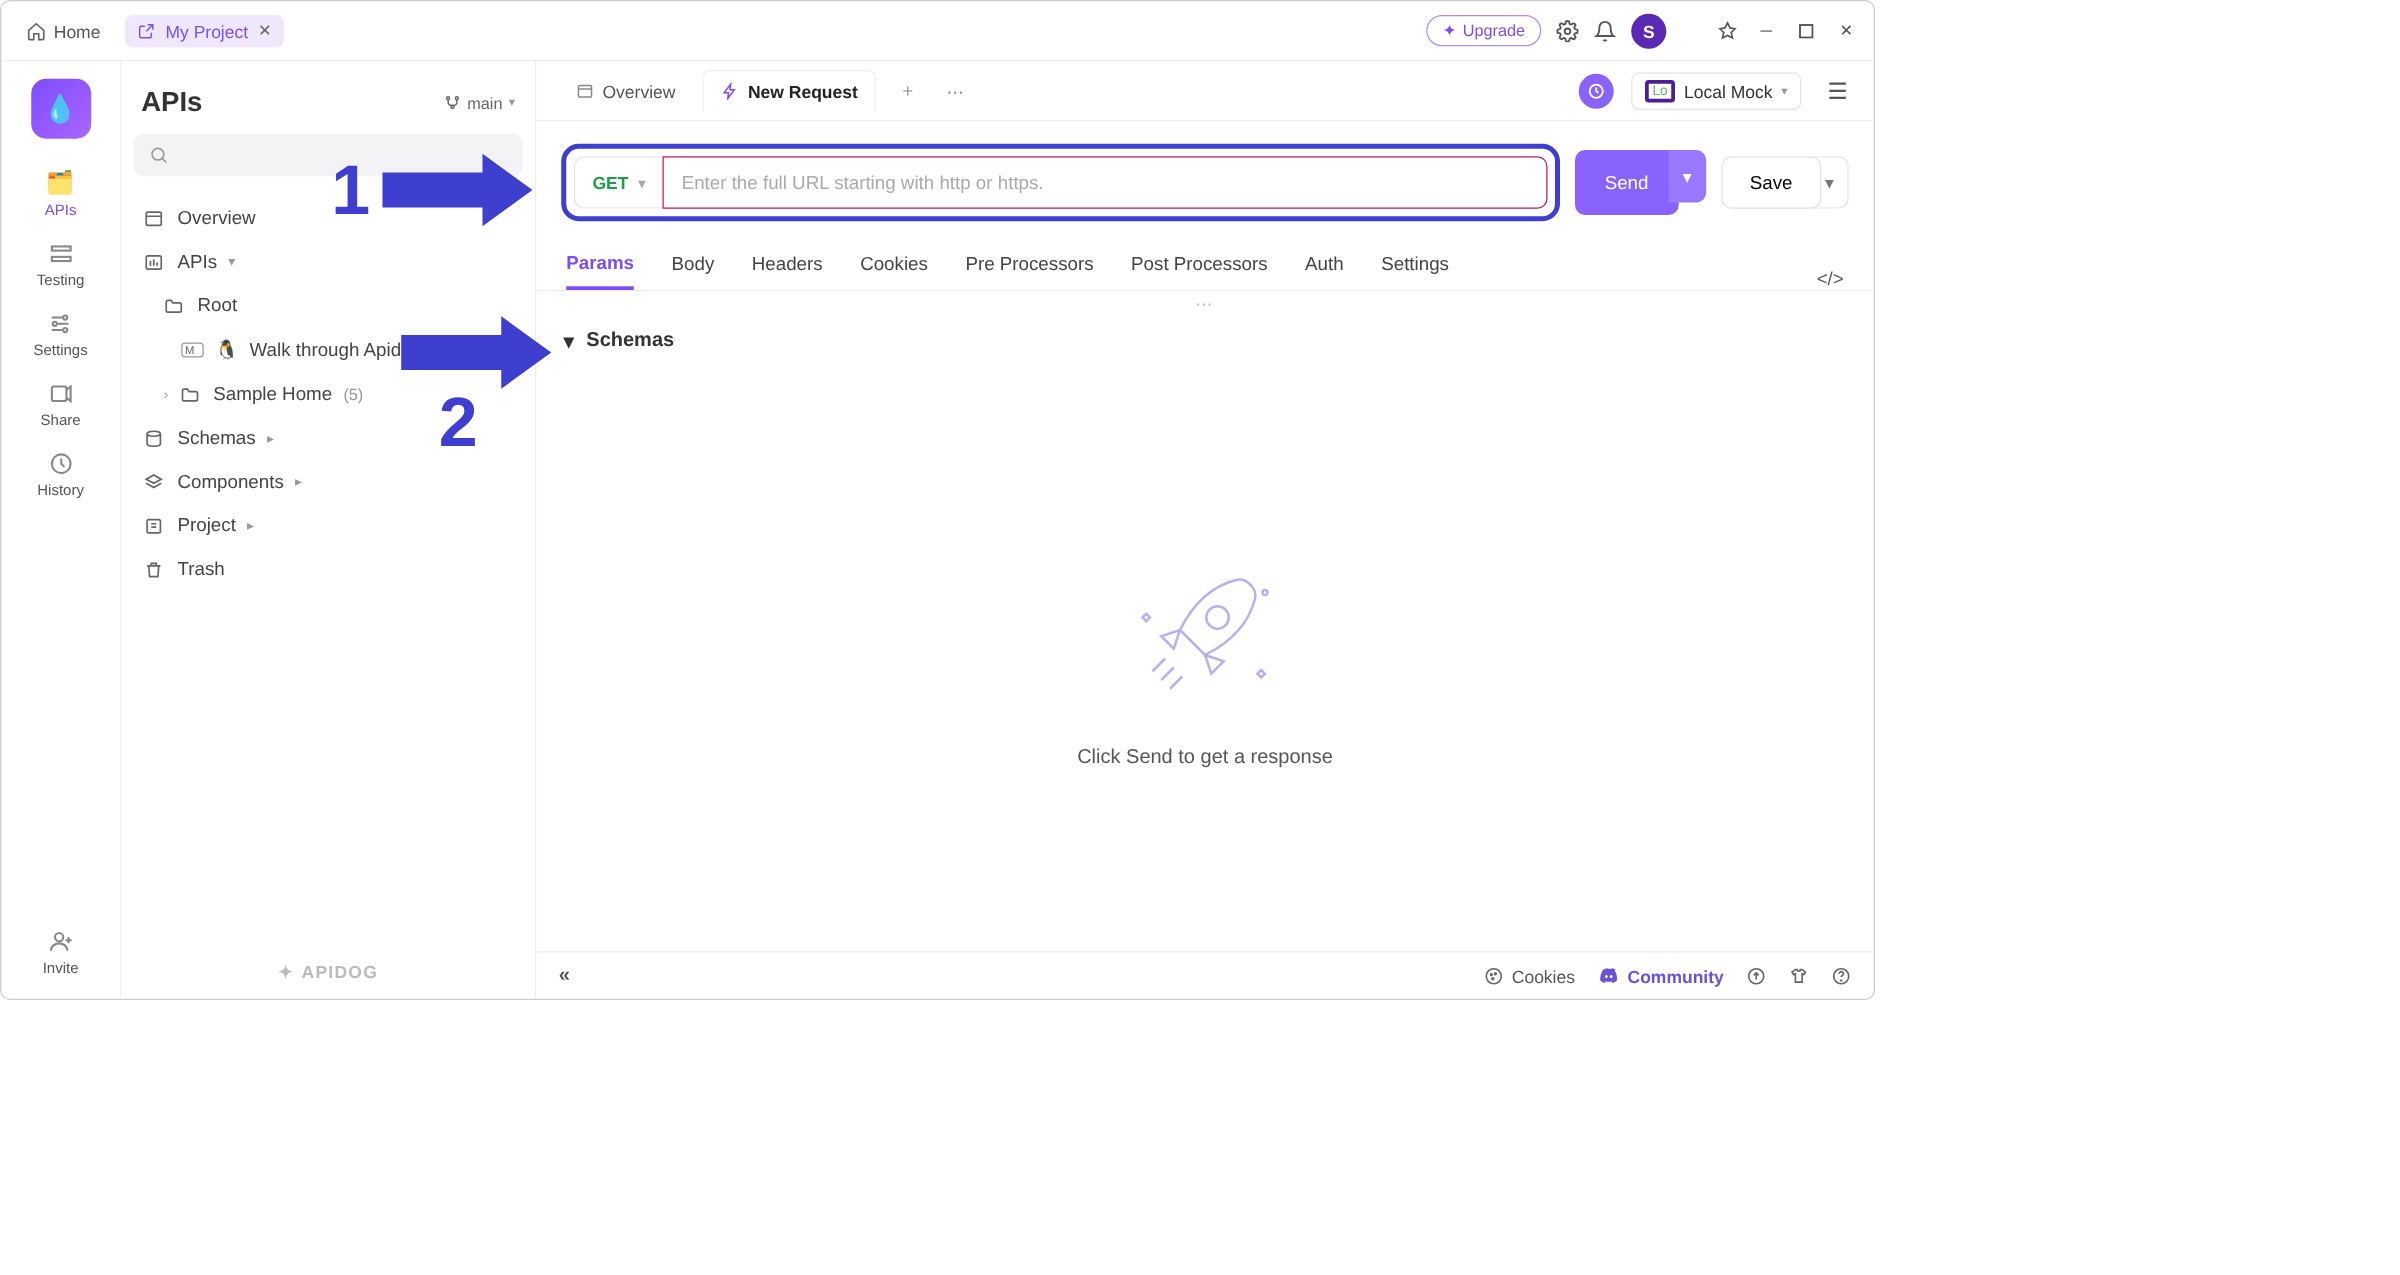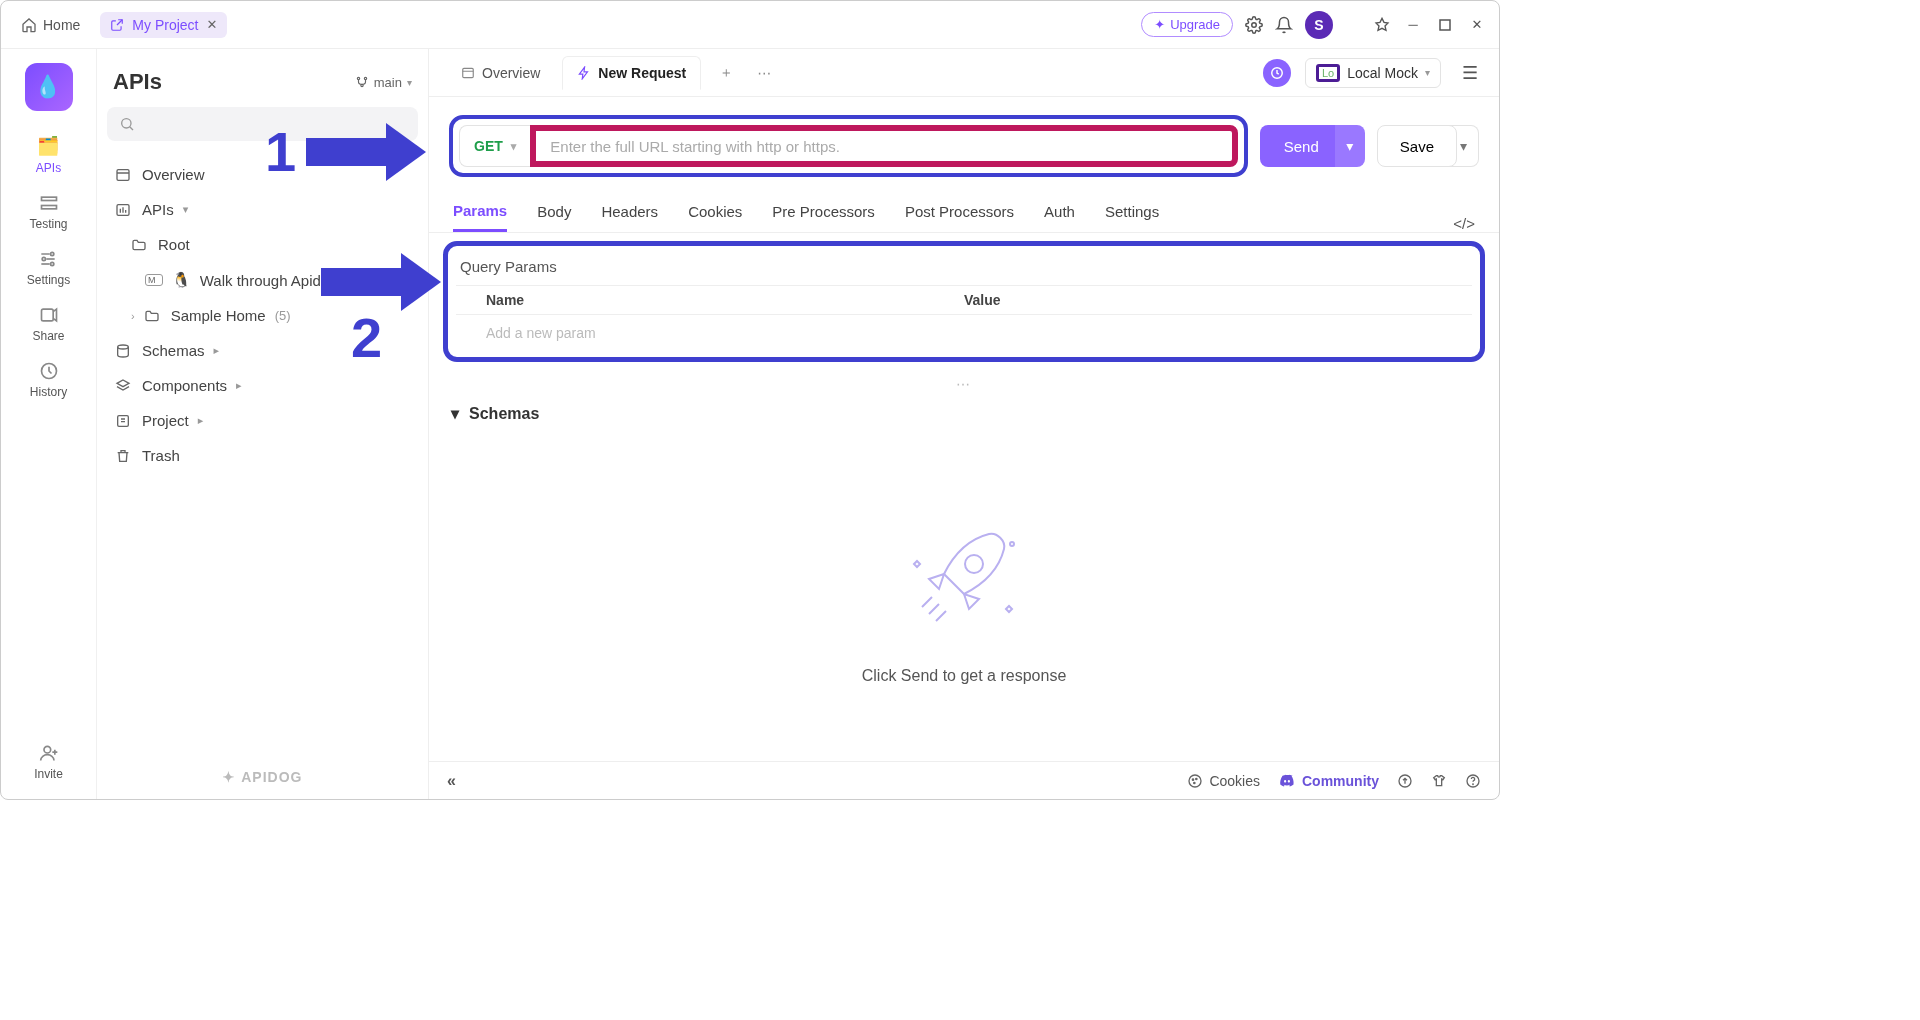--- a/index.html
+++ b/index.html
@@ -54,23 +54,23 @@
   .run-circle { width: 28px; height: 28px; border-radius: 50%; background: #8a63ff; display:flex; align-items:center; justify-content:center; color:#fff; font-size:14px; margin-right: 6px; }
   .env-select { border: 1px solid #e3e3e3; border-radius: 6px; padding: 5px 10px; display: flex; align-items: center; gap: 7px; font-size: 14px; }
   .env-select .lo { font-size: 11px; color: #6bb36b; border:3px solid #4c1d95; border-radius:3px; padding: 0 3px; }
   .hamburger { width: 26px; display:flex; justify-content:center; font-size: 18px; color: #555; margin-left: 8px; }
 
   
   .reqbar { display: flex; align-items: center; gap: 12px; padding: 18px 20px 14px; }
   .url-shell { flex:1; display:flex; align-items:stretch; border: 4px solid #3f3fcf; border-radius: 14px; padding: 6px; height: 62px; }
   .method-box { border: 1px solid #e3e3e3; border-right: none; border-radius: 8px 0 0 8px; display:flex; align-items:center; gap:8px; padding: 0 14px; font-weight:700; color:#1e9e4a; }
   .method-box .chev { color:#aaa; font-size:11px; }
-  .url-input { flex:1; border: 6px solid #be185d; border-radius: 0 8px 8px 0; padding: 0 14px; font-size: 15px; outline: none; }
+  .url-input { flex:1; border: 1px solid #be185d; border-radius: 0 8px 8px 0; padding: 0 14px; font-size: 15px; outline: none; }
   .url-input::placeholder { color: #aaa; }
-  .send-btn { background: #8a63ff; color:#fff; border:none; border-radius: 8px; padding: 0 24px; height: 42px; font-size: 15px; font-weight:500; display:flex; align-items:center; gap:6px; }
+  .send-btn { background: #8a63ff; color:#fff; border:none; border-radius: 8px; padding: 0 24px; height: 52px; font-size: 15px; font-weight:500; display:flex; align-items:center; gap:6px; }
   .send-split { background:#9a78ff; color:#fff; width:30px; height:42px; border-radius: 0 8px 8px 0; display:flex; align-items:center; justify-content:center; margin-left:-8px; }
   .send-wrap { display:flex; }
   .save-btn { border:1px solid #e3e3e3; background:#fff; border-radius:8px; height:42px; padding: 0 22px; font-size:15px; display:flex; align-items:center; }
   .save-split { border:1px solid #e3e3e3; border-left:none; width:30px; height:42px; border-radius:0 8px 8px 0; display:flex; align-items:center; justify-content:center; margin-left:-8px; color:#777; }
 
   
   .subtabs { display:flex; align-items:flex-end; gap: 30px; padding: 0 24px; border-bottom: 1px solid #eee; height: 42px; }
   .subtab { color:#444; font-size:15px; cursor:pointer; height:100%; display:flex; align-items:center; }
   .subtab.active { color:#7c4dff; font-weight:600; border-bottom: 3px solid #7c4dff; }
   .subtab-spacer { flex:1; }
@@ -441,31 +441,20 @@
       <div class="subtab">
           <span>Auth</span>
         </div>
       <div class="subtab">
           <span>Settings</span>
         </div>
       <div class="subtab-spacer"></div>
       <div class="code-toggle">&lt;/&gt;</div>
     </div>
 
-    <div class="qp-wrap">
-      <div class="qp-title">Query Params</div>
-      <div class="qp-head">
-        <div class="col">Name</div>
-        <div class="col">Value</div>
-      </div>
-      <div class="qp-row">
-        <input placeholder="Add a new param" style="">
-        <input style="">
-      </div>
-    </div>
 
     <div style="flex:1; display:flex; flex-direction:column; min-height:0;">
       <div class="divider-dots">⋯</div>
       <div class="resp-head">
         <span>▾</span>
         <span>Schemas</span>
       </div>
       <div class="resp-body">
         <div class="rocket">
           <svg width="140" height="140" viewBox="0 0 140 140" fill="none" stroke="#b9b0f0" stroke-width="2">

